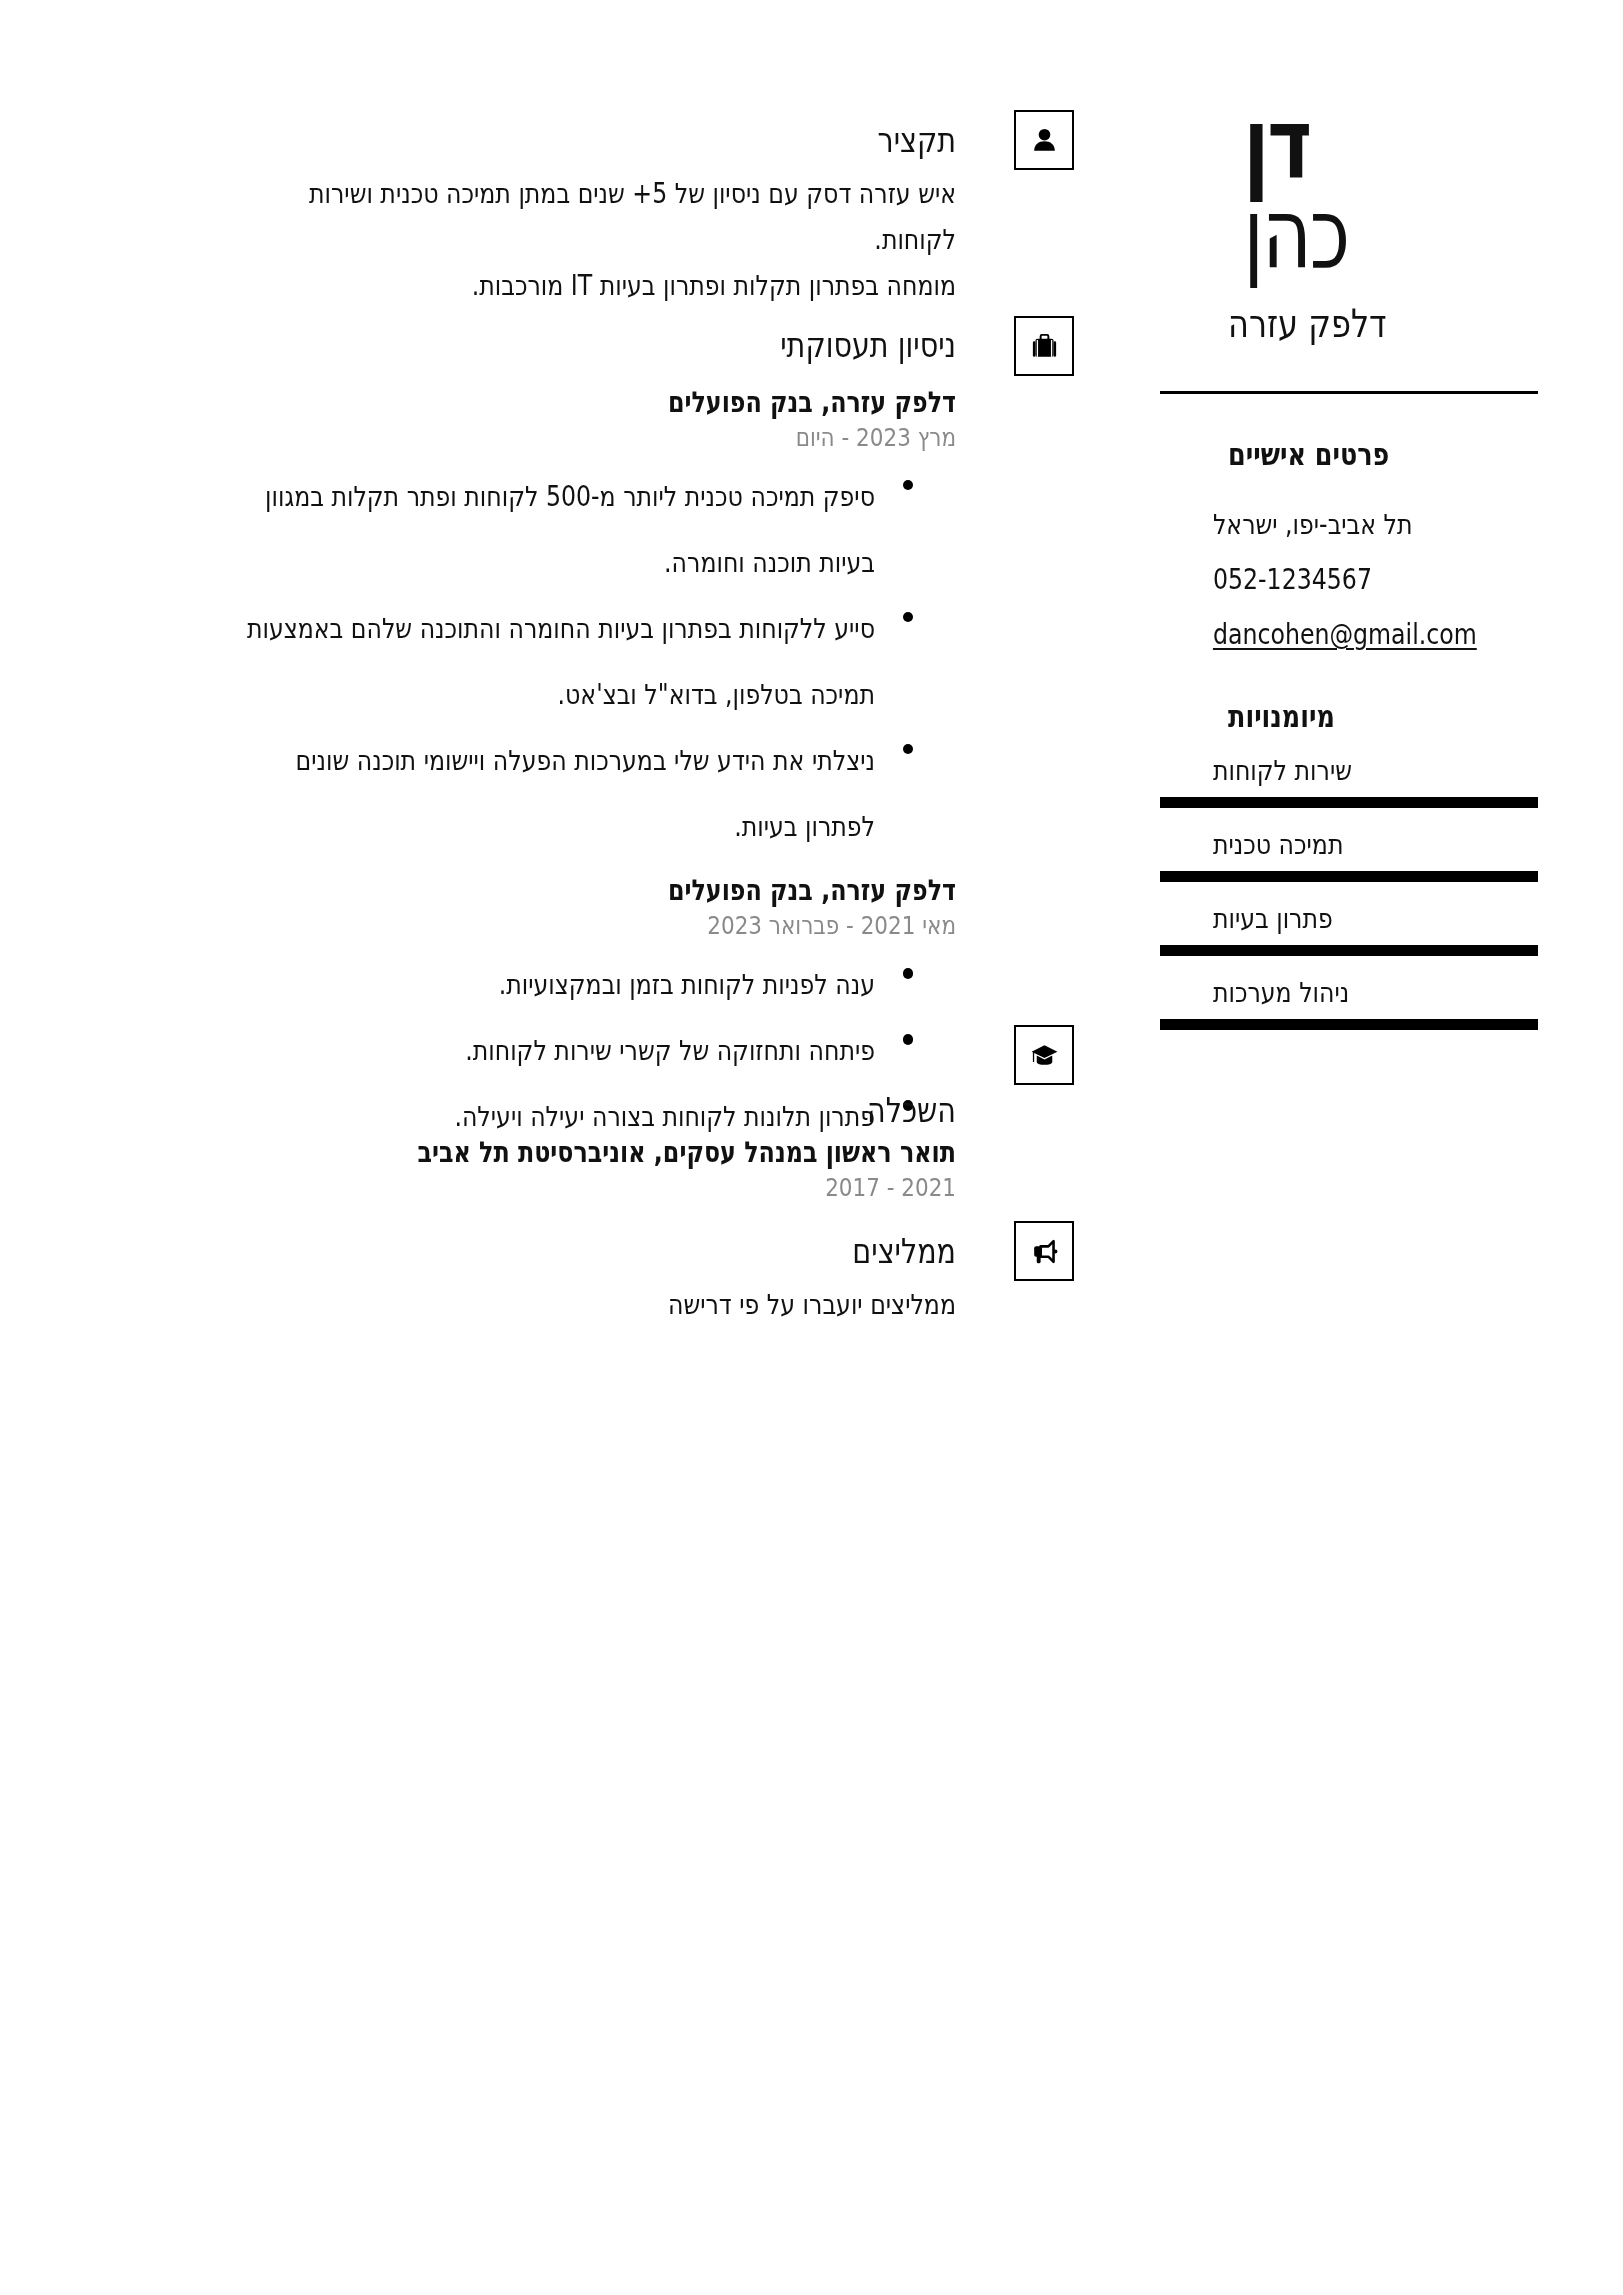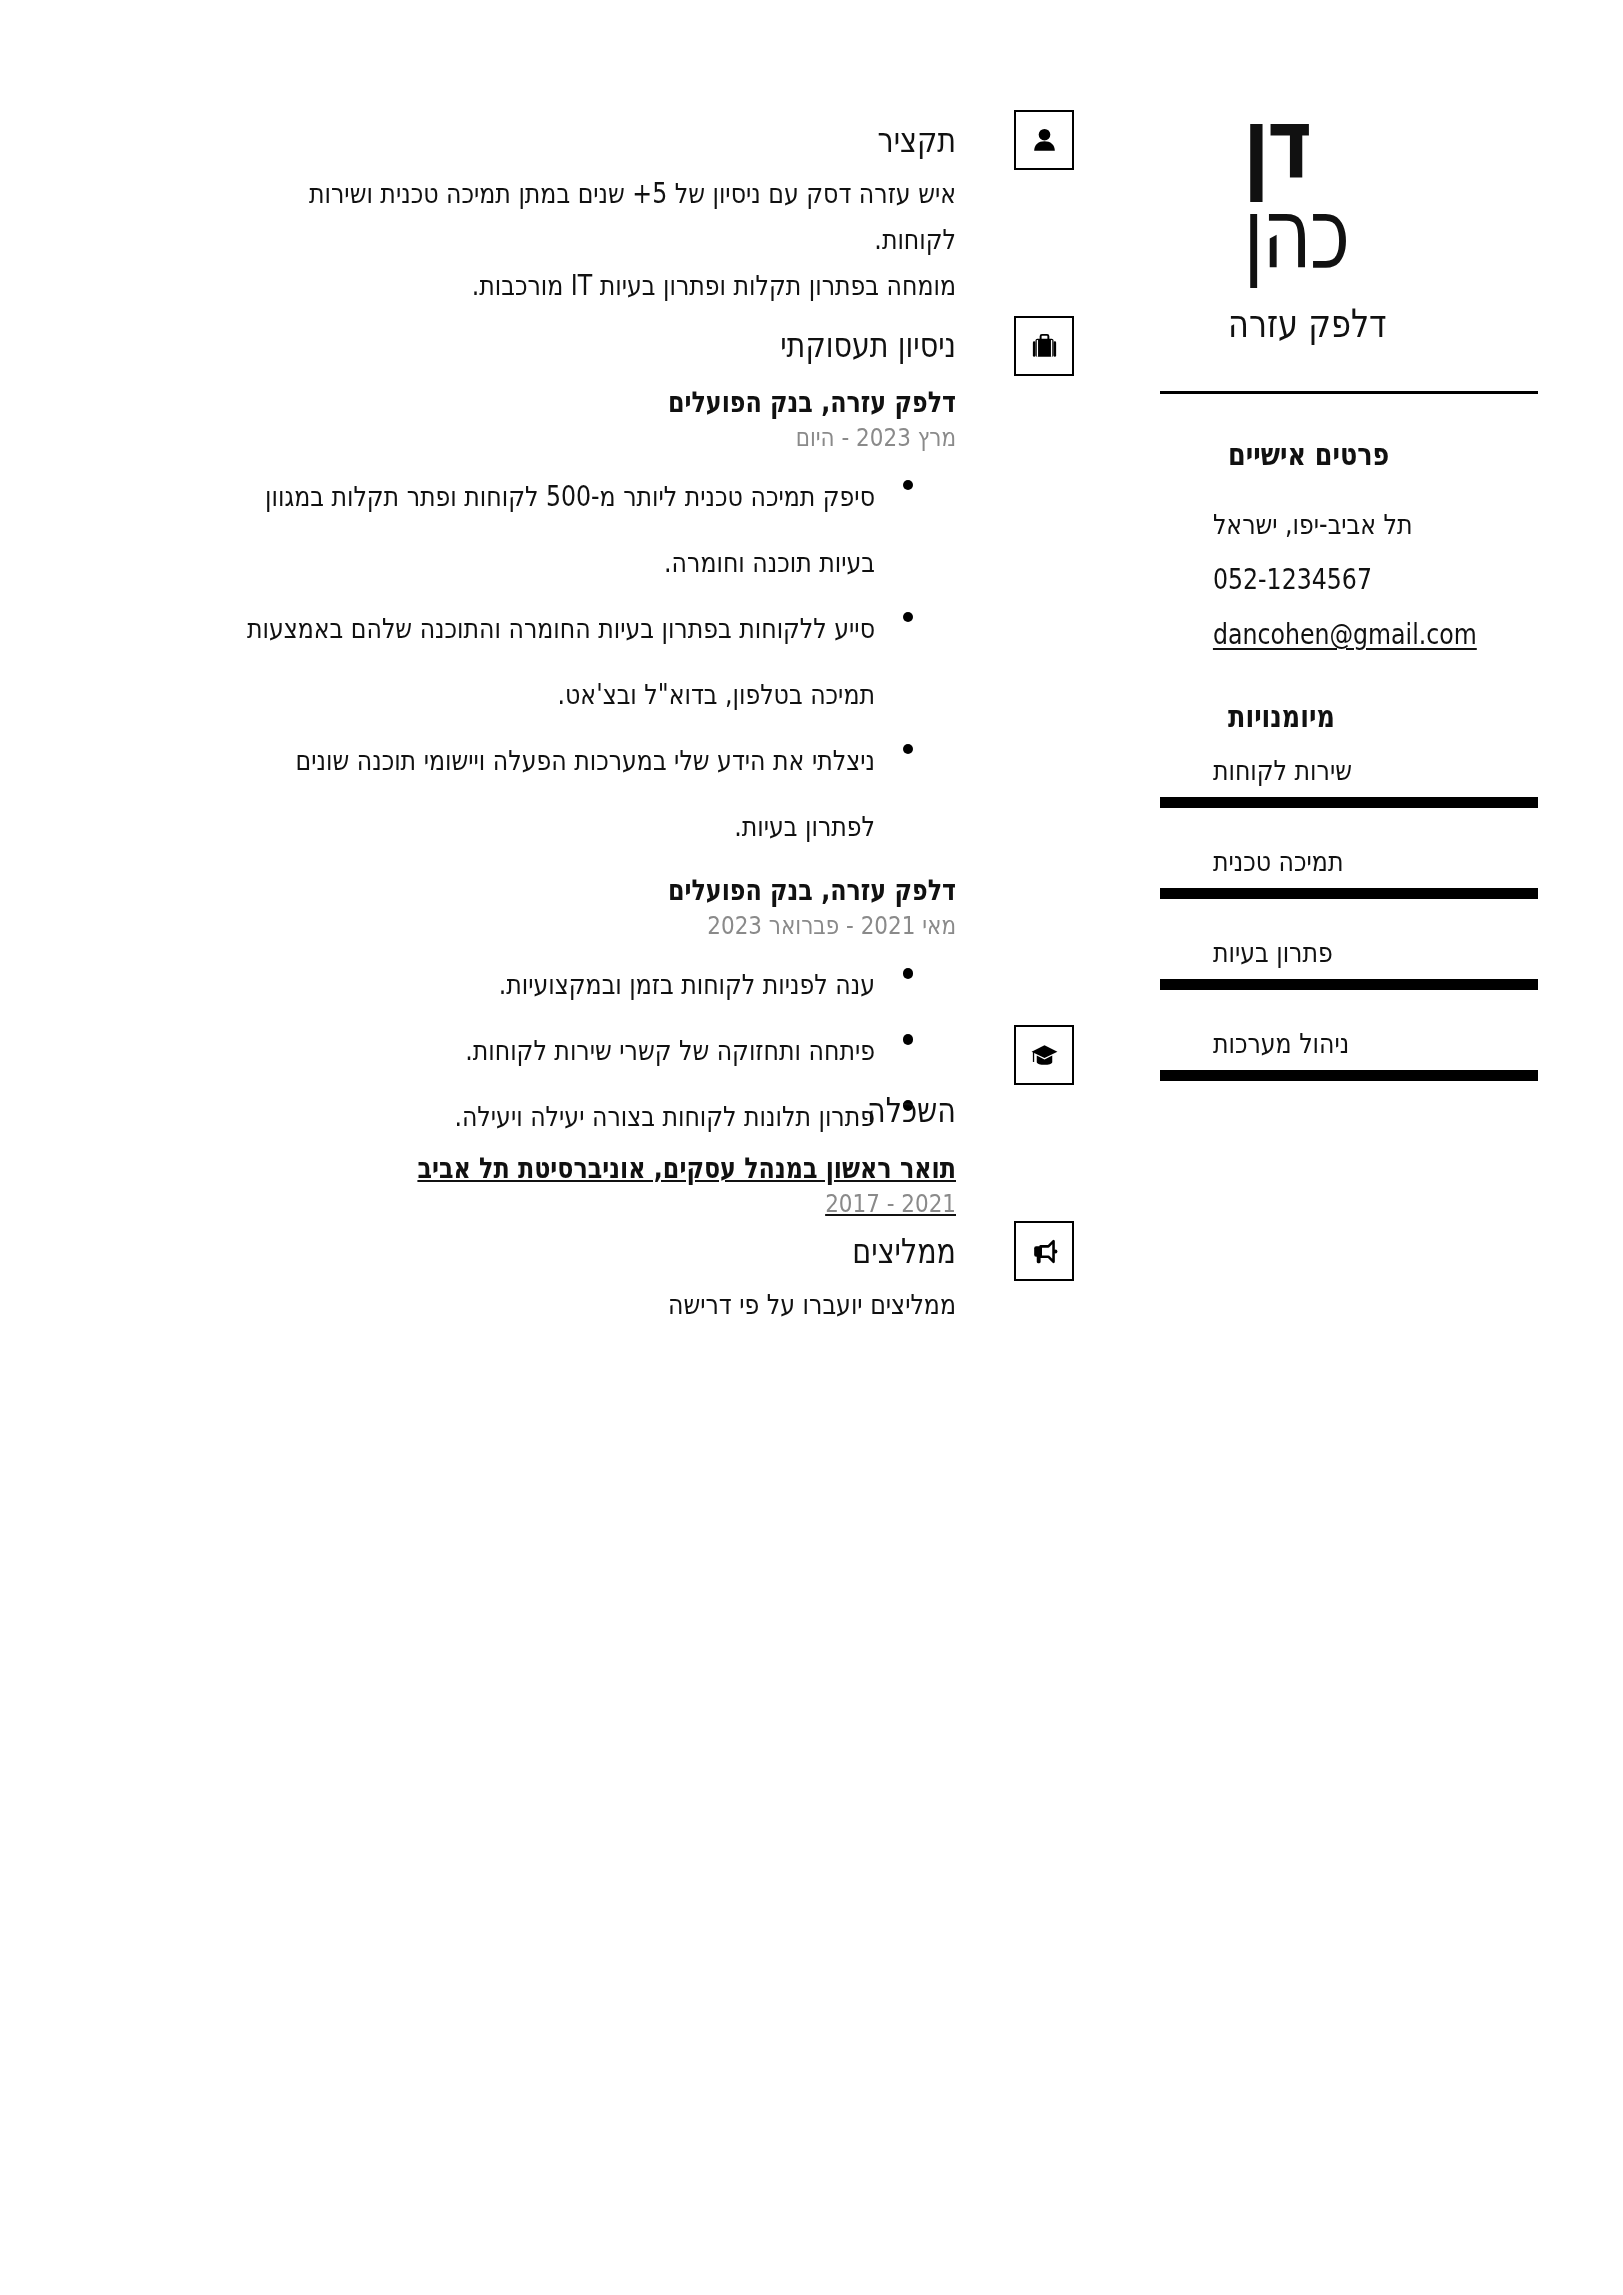--- a/index.html
+++ b/index.html
@@ -11,21 +11,21 @@
   .sidebar { position:absolute; left:1160px; top:98px; width:378px; text-align:left; }
   .name-first { font-size:98px; line-height:92px; font-weight:700; letter-spacing:-2.6px; transform:scaleX(0.78); transform-origin:right; }
   .name-last { font-size:98px; line-height:88px; font-weight:400; letter-spacing:-2.6px; transform:scaleX(0.78); transform-origin:right; }
   .job-title { font-size:39px; line-height:59px; margin-top:15.7px; transform:scaleX(0.82); transform-origin:right; }
   .divider { height:3.3px; background:#000; margin-top:38px; }
   .side-heading { font-size:31px; line-height:39px; font-weight:600; margin-top:41px; transform:scaleX(0.82); transform-origin:right; }
   .contact-line { font-size:27.5px; line-height:34px; margin-top:21px; transform:scaleX(0.86); transform-origin:right; }
   .contact-line.first { margin-top:33px; }
   .email { text-decoration:underline; text-underline-offset:3.9px; color:#111; }
   .skills-heading { margin-top:46px; }
-  .skill { margin-top:36px; }
+  .skill { margin-top:19px; }
   .skill .skill-label { font-size:27.5px; line-height:34px; transform:scaleX(0.86); transform-origin:right; }
   .skill .skill-bar { height:10.5px; background:#000; margin-top:10.5px; }
   .skill.first { margin-top:17px; }
 
   
   .main { position:absolute; left:124px; width:832px; text-align:right; }
   .icon-box { position:absolute; left:1014px; width:60px; height:60px; border:2.6px solid #000; box-sizing:border-box;
               display:flex; align-items:center; justify-content:center; background:#fff; }
   .icon-box svg { width:31px; height:31px; }
   .section-title { font-size:34px; line-height:46px; transform:scaleX(0.84); transform-origin:right; }
@@ -140,21 +140,21 @@
 
   <div class="icon-box" style="top:1025px;">
     <svg viewBox="0 0 48 48">
         <path d="M24 8 L44 18 L24 28 L4 18 Z" fill="#000"></path>
         <path d="M12 24 L12 34 C12 40 36 40 36 34 L36 24 L24 30 Z" fill="#000"></path>
         <rect x="6" y="18" width="2" height="16" fill="#000"></rect>
       </svg>
   </div>
   <section class="main" style="top:1087px;">
     <div class="section-title">השכלה</div>
-    <div style="margin-top:17px;text-decoration:underline;">
+    <div style="margin-top:1px;">
       <div class="entry-title">תואר ראשון במנהל עסקים, אוניברסיטת תל אביב</div>
       <div class="entry-date" style="direction:ltr;text-align:right;">2017 - 2021</div>
     </div>
   </section>
 
   <div class="icon-box" style="top:1221px;">
     <svg viewBox="0 0 48 48">
         <path d="M38 8 L38 40 L30 32 L18 32 L18 16 L30 16 Z" fill="none" stroke="#000" stroke-width="4" stroke-linejoin="round"></path>
         <rect x="8" y="16" width="12" height="16" rx="3" fill="#000"></rect>
         <rect x="12" y="30" width="6" height="12" rx="2" fill="#000"></rect>

